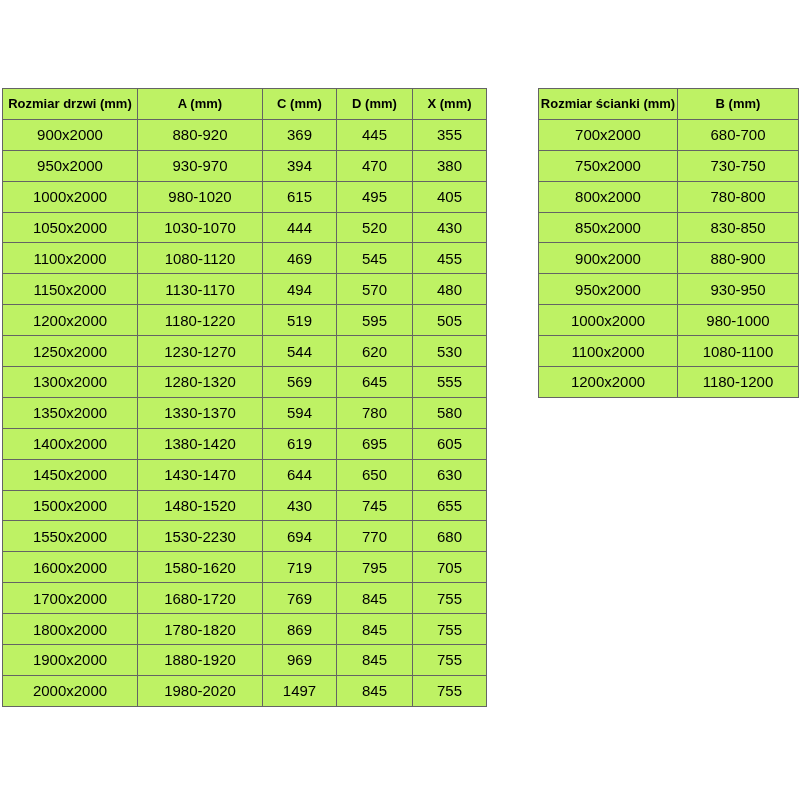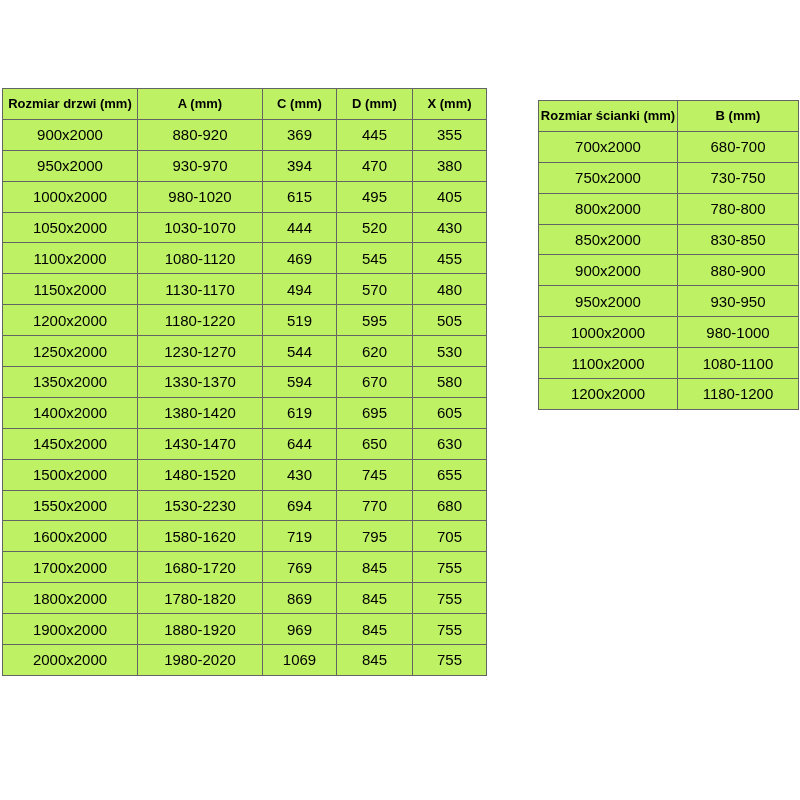--- a/index.html
+++ b/index.html
@@ -42,21 +42,21 @@
   tr {
     height: 30.9px;
   }
   #left-table {
     left: 2px;
     top: 88px;
     width: 484px;
   }
   #right-table {
     left: 538px;
-    top: 100px;
+    top: 88px;
     width: 260px;
   }
 </style>
 </head>
 <body>
 
 <div class="page">
 
   <table id="left-table">
     <colgroup>
@@ -126,24 +126,31 @@
           <td>505</td>
         </tr>
         <tr>
           <td>1250x2000</td>
           <td>1230-1270</td>
           <td>544</td>
           <td>620</td>
           <td>530</td>
         </tr>
         <tr>
+          <td>1300x2000</td>
+          <td>1280-1320</td>
+          <td>569</td>
+          <td>645</td>
+          <td>555</td>
+        </tr>
+        <tr>
           <td>1350x2000</td>
           <td>1330-1370</td>
           <td>594</td>
-          <td>670</td>
+          <td>780</td>
           <td>580</td>
         </tr>
         <tr>
           <td>1400x2000</td>
           <td>1380-1420</td>
           <td>619</td>
           <td>695</td>
           <td>605</td>
         </tr>
         <tr>
@@ -191,21 +198,21 @@
         <tr>
           <td>1900x2000</td>
           <td>1880-1920</td>
           <td>969</td>
           <td>845</td>
           <td>755</td>
         </tr>
         <tr>
           <td>2000x2000</td>
           <td>1980-2020</td>
-          <td>1069</td>
+          <td>1497</td>
           <td>845</td>
           <td>755</td>
         </tr>
       </tbody>
     </table>
 
   <table id="right-table">
     <colgroup>
       <col style="width:139px">
       <col style="width:121px">

